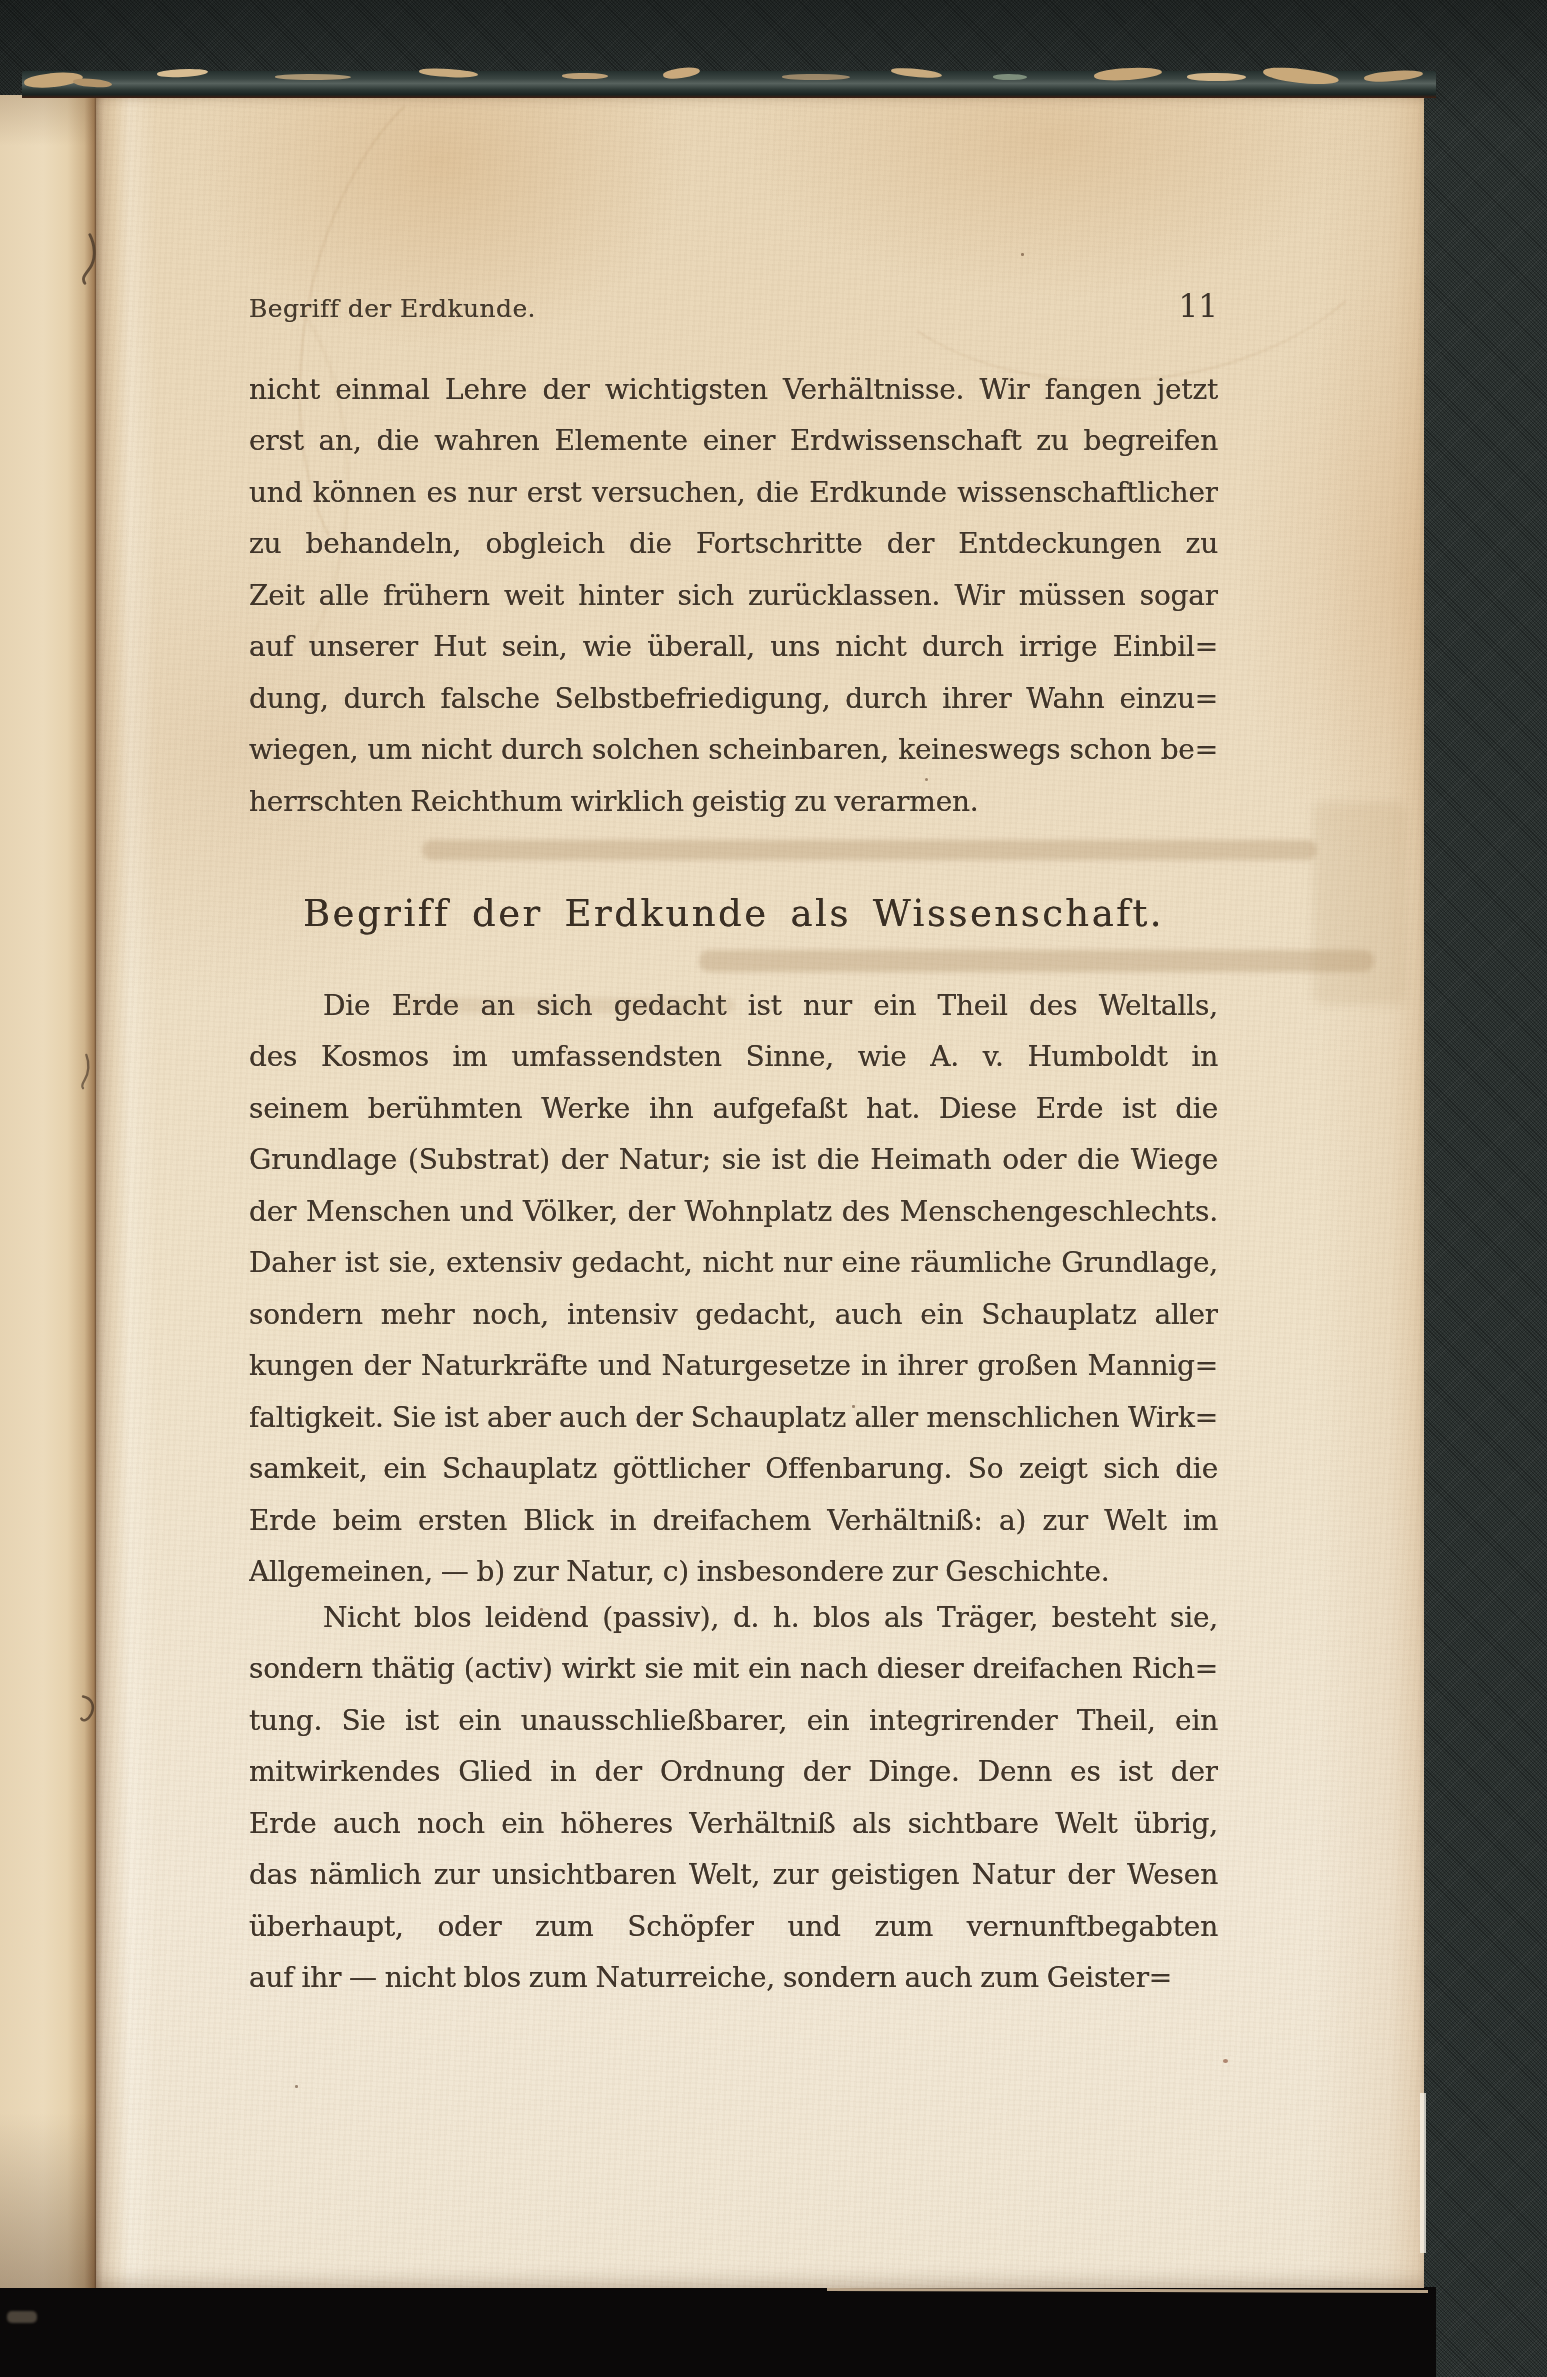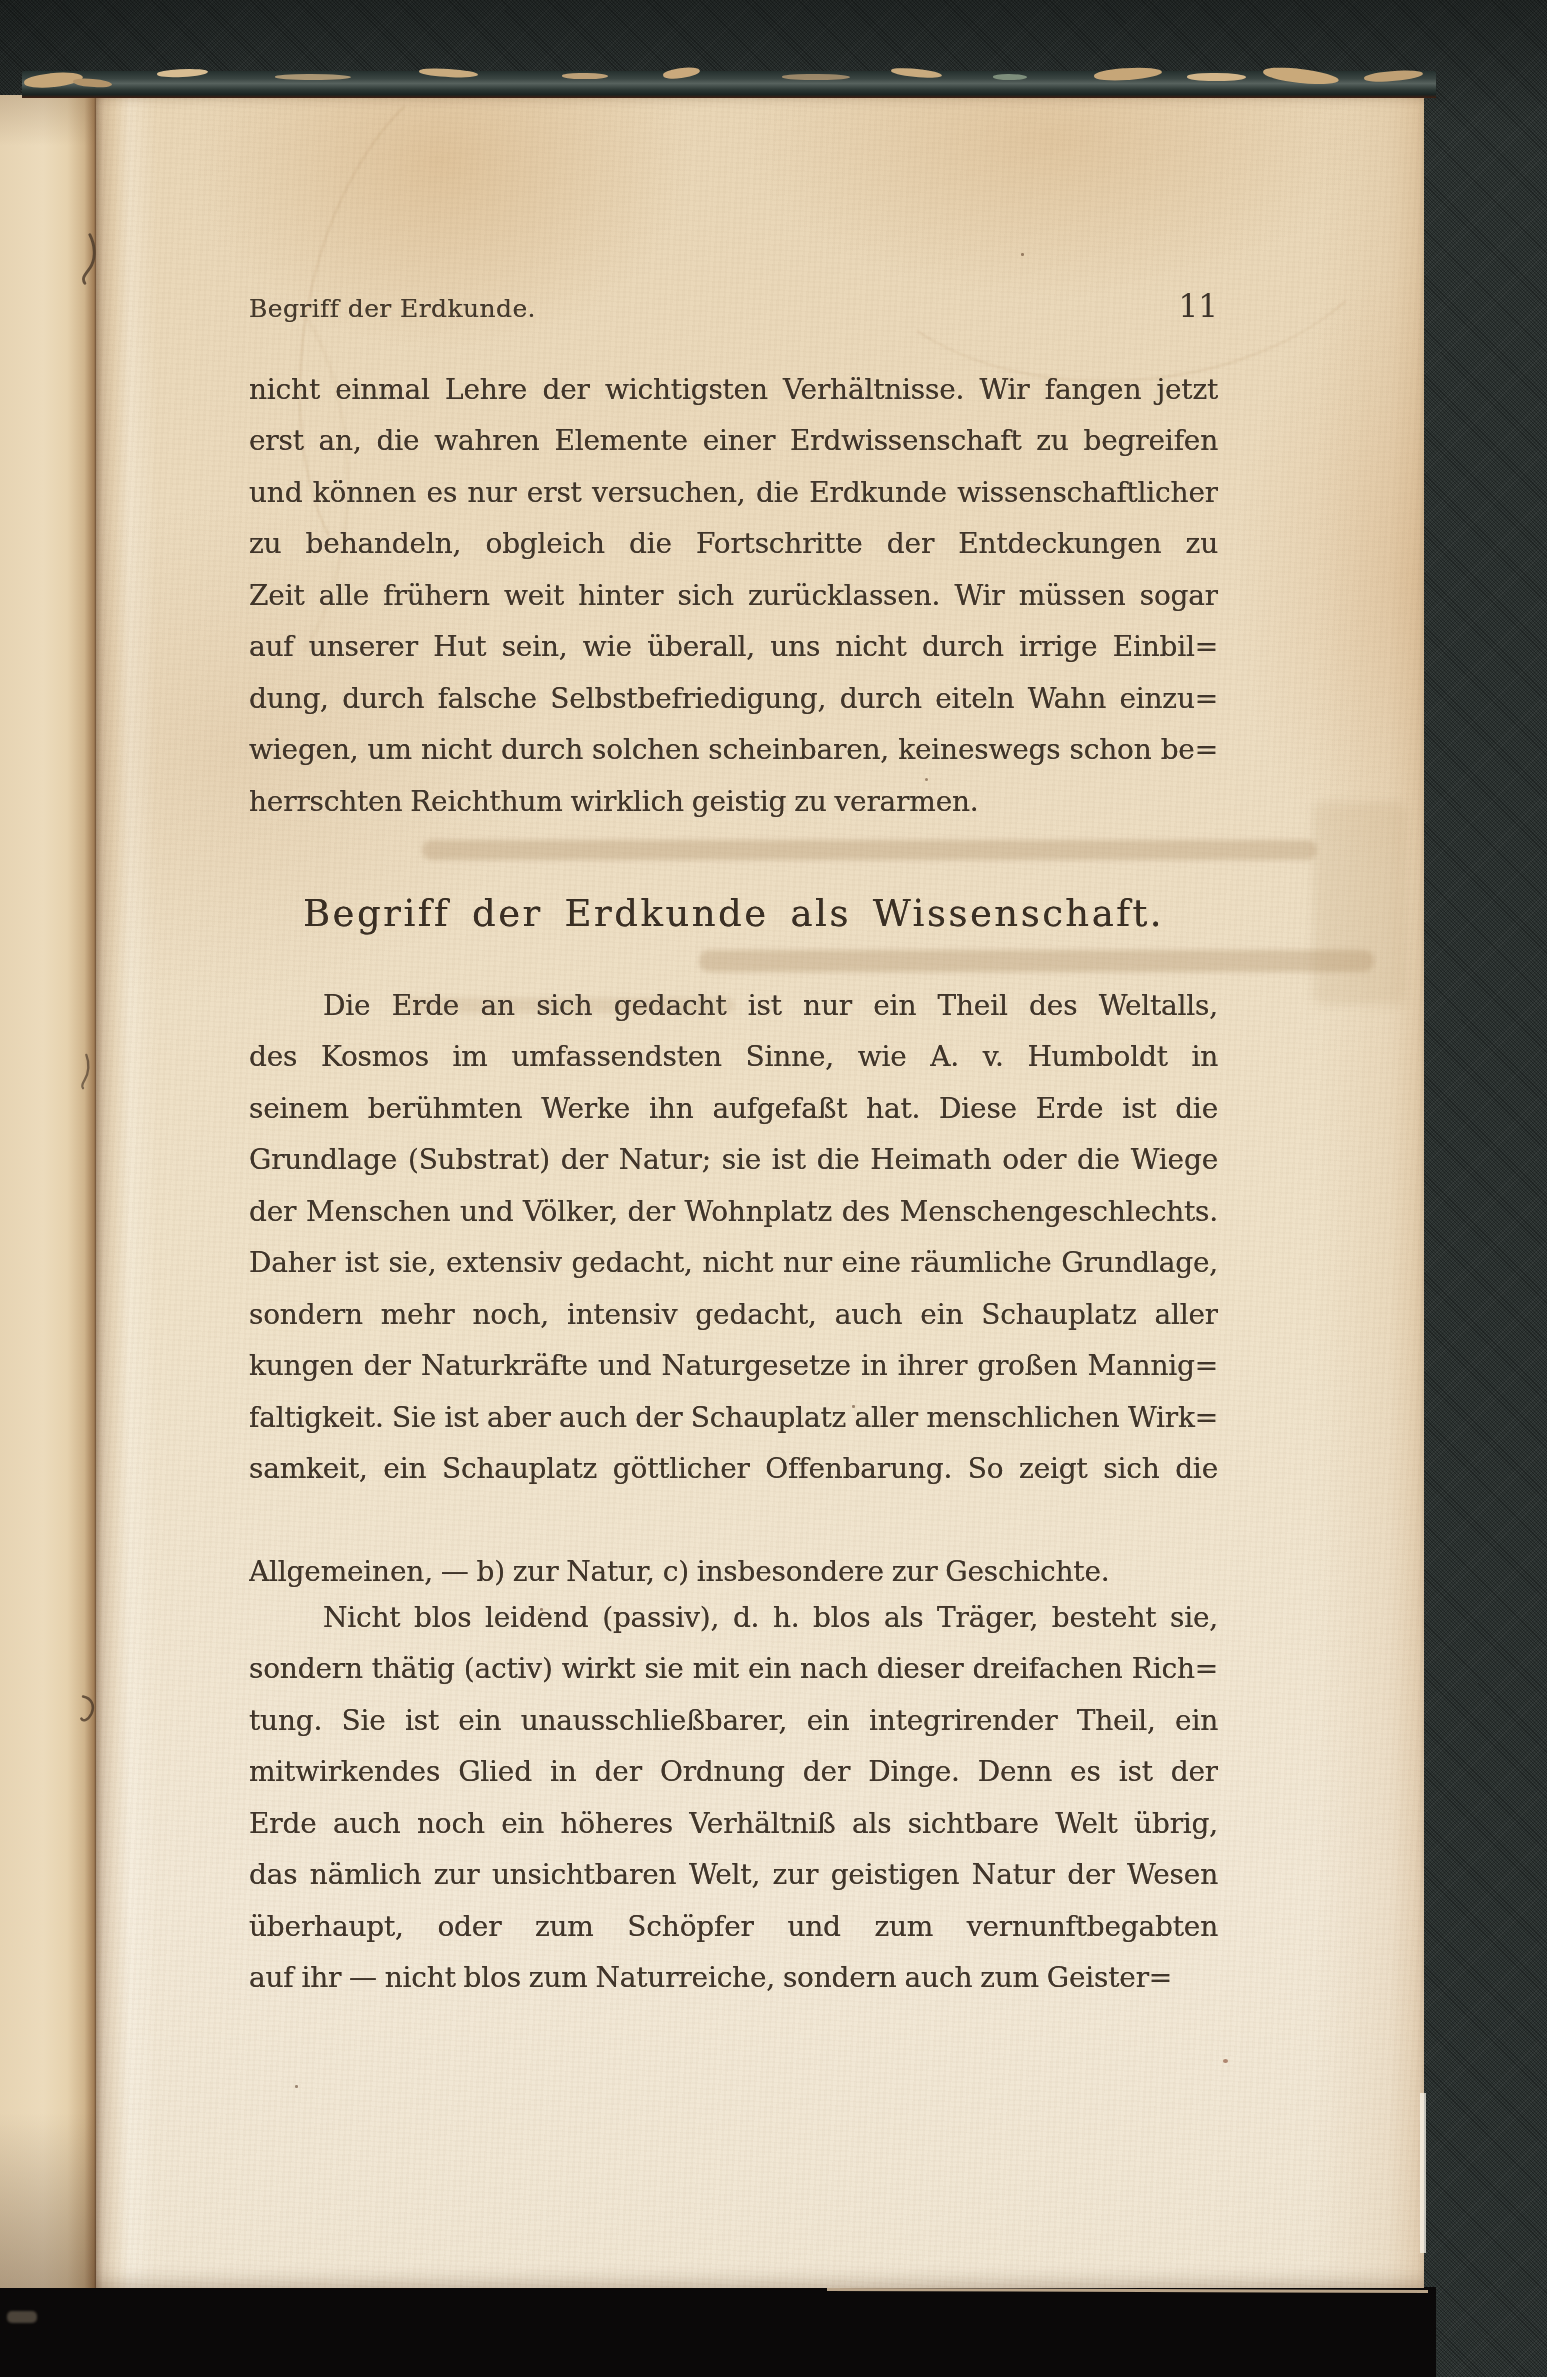--- a/index.html
+++ b/index.html
@@ -138,36 +138,37 @@
 
   <div class="running-head">Begriff der Erdkunde.</div>
   <div class="page-num">11</div>
 
   <div class="ln" style="top:369px">nicht einmal Lehre der wichtigsten Verhältnisse.  Wir fangen jetzt</div>
   <div class="ln" style="top:420px">erst an, die wahren Elemente einer Erdwissenschaft zu begreifen</div>
   <div class="ln" style="top:472px">und können es nur erst versuchen, die Erdkunde wissenschaftlicher</div>
   <div class="ln" style="top:523px">zu behandeln, obgleich die Fortschritte der Entdeckungen zu unserer</div>
   <div class="ln" style="top:575px">Zeit alle frühern weit hinter sich zurücklassen.  Wir müssen sogar</div>
   <div class="ln" style="top:626px">auf unserer Hut sein, wie überall, uns nicht durch irrige Einbil=</div>
-  <div class="ln" style="top:678px">dung, durch falsche Selbstbefriedigung, durch eiteln Wahn einzu=</div>
+  <div class="ln" style="top:678px">dung, durch falsche Selbstbefriedigung, durch ihrer Wahn einzu=</div>
   <div class="ln" style="top:729px">wiegen, um nicht durch solchen scheinbaren, keineswegs schon be=</div>
   <div class="ln last" style="top:781px">herrschten Reichthum wirklich geistig zu verarmen.</div>
 
   <div class="heading">Begriff der Erdkunde als Wissenschaft.</div>
 
   <div class="ln ind" style="top:985px">Die Erde an sich gedacht ist nur ein Theil des Weltalls,</div>
   <div class="ln" style="top:1036px">des Kosmos im umfassendsten Sinne, wie A. v. Humboldt in</div>
   <div class="ln" style="top:1088px">seinem berühmten Werke ihn aufgefaßt hat.  Diese Erde ist die</div>
   <div class="ln" style="top:1139px">Grundlage (Substrat) der Natur; sie ist die Heimath oder die Wiege</div>
   <div class="ln" style="top:1191px">der Menschen und Völker, der Wohnplatz des Menschengeschlechts.</div>
   <div class="ln" style="top:1242px">Daher ist sie, extensiv gedacht, nicht nur eine räumliche Grundlage,</div>
   <div class="ln" style="top:1294px">sondern mehr noch, intensiv gedacht, auch ein Schauplatz aller Wir=</div>
   <div class="ln" style="top:1345px">kungen der Naturkräfte und Naturgesetze in ihrer großen Mannig=</div>
   <div class="ln" style="top:1397px">faltigkeit.  Sie ist aber auch der Schauplatz aller menschlichen Wirk=</div>
   <div class="ln" style="top:1448px">samkeit, ein Schauplatz göttlicher Offenbarung.  So zeigt sich die</div>
+  <div class="ln" style="top:1500px">Erde beim ersten Blick in dreifachem Verhältniß: a) zur Welt im</div>
   <div class="ln last" style="top:1551px">Allgemeinen, — b) zur Natur, c) insbesondere zur Geschichte.</div>
 
   <div class="ln ind" style="top:1597px">Nicht blos leidend (passiv), d. h. blos als Träger, besteht sie,</div>
   <div class="ln" style="top:1700px">tung.  Sie ist ein unausschließbarer, ein integrirender Theil, ein</div>
   <div class="ln" style="top:1648px">sondern thätig (activ) wirkt sie mit ein nach dieser dreifachen Rich=</div>
   <div class="ln" style="top:1751px">mitwirkendes Glied in der Ordnung der Dinge.  Denn es ist der</div>
   <div class="ln" style="top:1803px">Erde auch noch ein höheres Verhältniß als sichtbare Welt übrig,</div>
   <div class="ln" style="top:1854px">das nämlich zur unsichtbaren Welt, zur geistigen Natur der Wesen</div>
   <div class="ln" style="top:1906px">überhaupt, oder zum Schöpfer und zum vernunftbegabten Geschöpfe</div>
   <div class="ln last" style="top:1957px">auf ihr — nicht blos zum Naturreiche, sondern auch zum Geister=</div>

